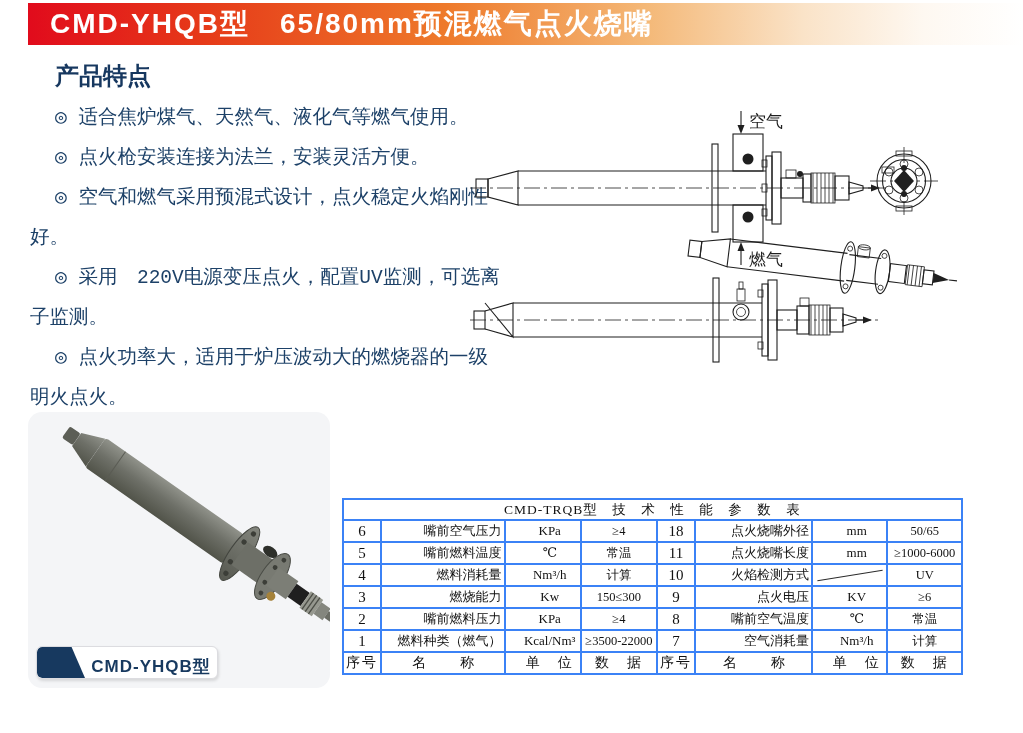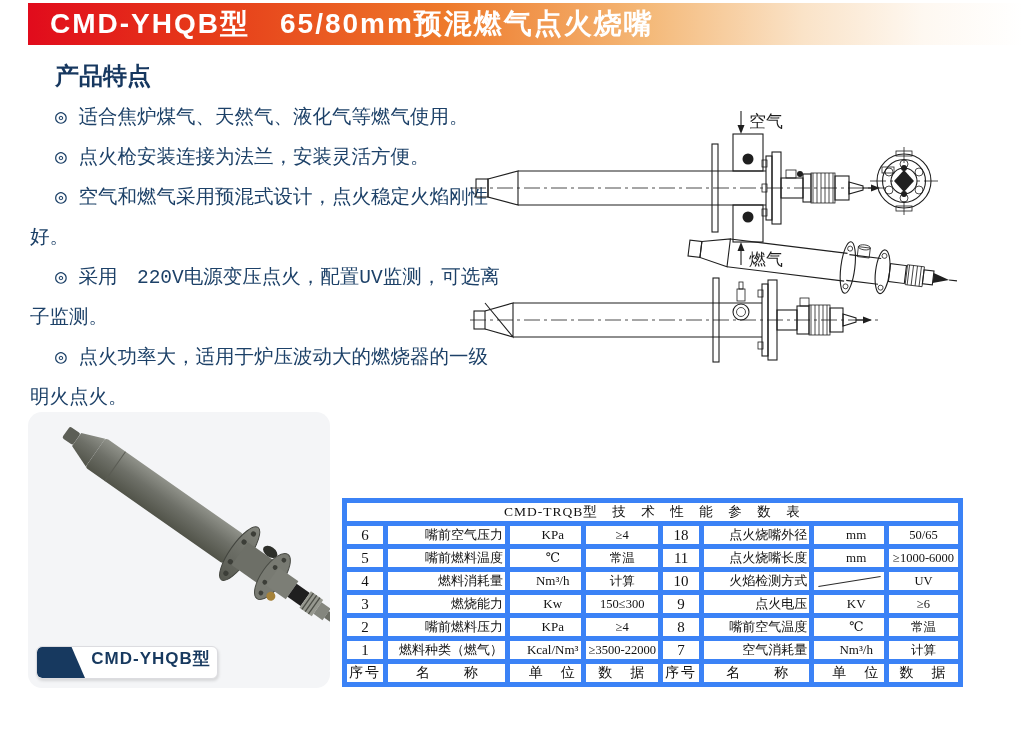--- a/index.html
+++ b/index.html
@@ -23,28 +23,28 @@
   .ln{ fill:none; stroke:#1f1f1f; stroke-width:1.1; }
   .lnthin{ fill:none; stroke:#1f1f1f; stroke-width:0.8; }
   .fillb{ fill:#1f1f1f; stroke:none; }
   .cl{ fill:none; stroke:#1f1f1f; stroke-width:0.8; stroke-dasharray:16 4 3 4; }
   .dlabel{ font-family:"Liberation Serif","DejaVu Serif",serif; font-size:17px; fill:#1f1f1f; }
 
   
   .photo{ position:absolute; left:28px; top:412px; width:302px; height:276px; }
   .badge{ position:absolute; left:36px; top:646px; width:182px; height:33px; background:#ffffff;
     border:1px solid #dcdce0; border-radius:6px; box-shadow:1px 2px 3px rgba(0,0,0,0.12);
-    display:flex; align-items:flex-start; overflow:hidden; }
+    display:flex; align-items:flex-end; overflow:hidden; }
   .badge .flag{ width:48px; height:100%; background:#17395f; clip-path:polygon(0 0,72% 0,100% 100%,0 100%); border-radius:5px 0 0 5px; }
   .badge .lbl{ flex:1; text-align:center; color:#17395f; font-size:17px; font-weight:bold; letter-spacing:1px; }
 
   
   .spec{ position:absolute; left:342px; top:498px; width:621px; border-collapse:collapse;
     font-family:"Liberation Serif","DejaVu Serif",serif; color:#111; }
-  .spec td{ border:5px solid #3b82f6; height:22px; text-align:center; font-size:13px; padding:0 2px; white-space:nowrap; }
+  .spec td{ border:2px solid #3b82f6; height:22px; text-align:center; font-size:13px; padding:0 2px; white-space:nowrap; }
   .spec .title-cell{ font-size:13.5px; letter-spacing:1px; height:21px; }
   .spec td.no{ font-size:15px; width:29px; }
   .spec td.no2{ font-size:15px; width:31px; }
   .spec td.name{ text-align:right; padding-left:5px; width:127px; }
   .spec td.unit{ width:78px;padding-left:16px; }
   .spec td.data{ width:77px; font-size:12.5px; }
   .spec td.slash{ position:relative; }
   .spec td.slash::after{ content:''; position:absolute; left:5%; right:5%; top:50%;
     border-top:1.2px solid #2b2b2b; transform:rotate(-9deg); }
   .spec td.footer{ font-size:14px; letter-spacing:2px; }

